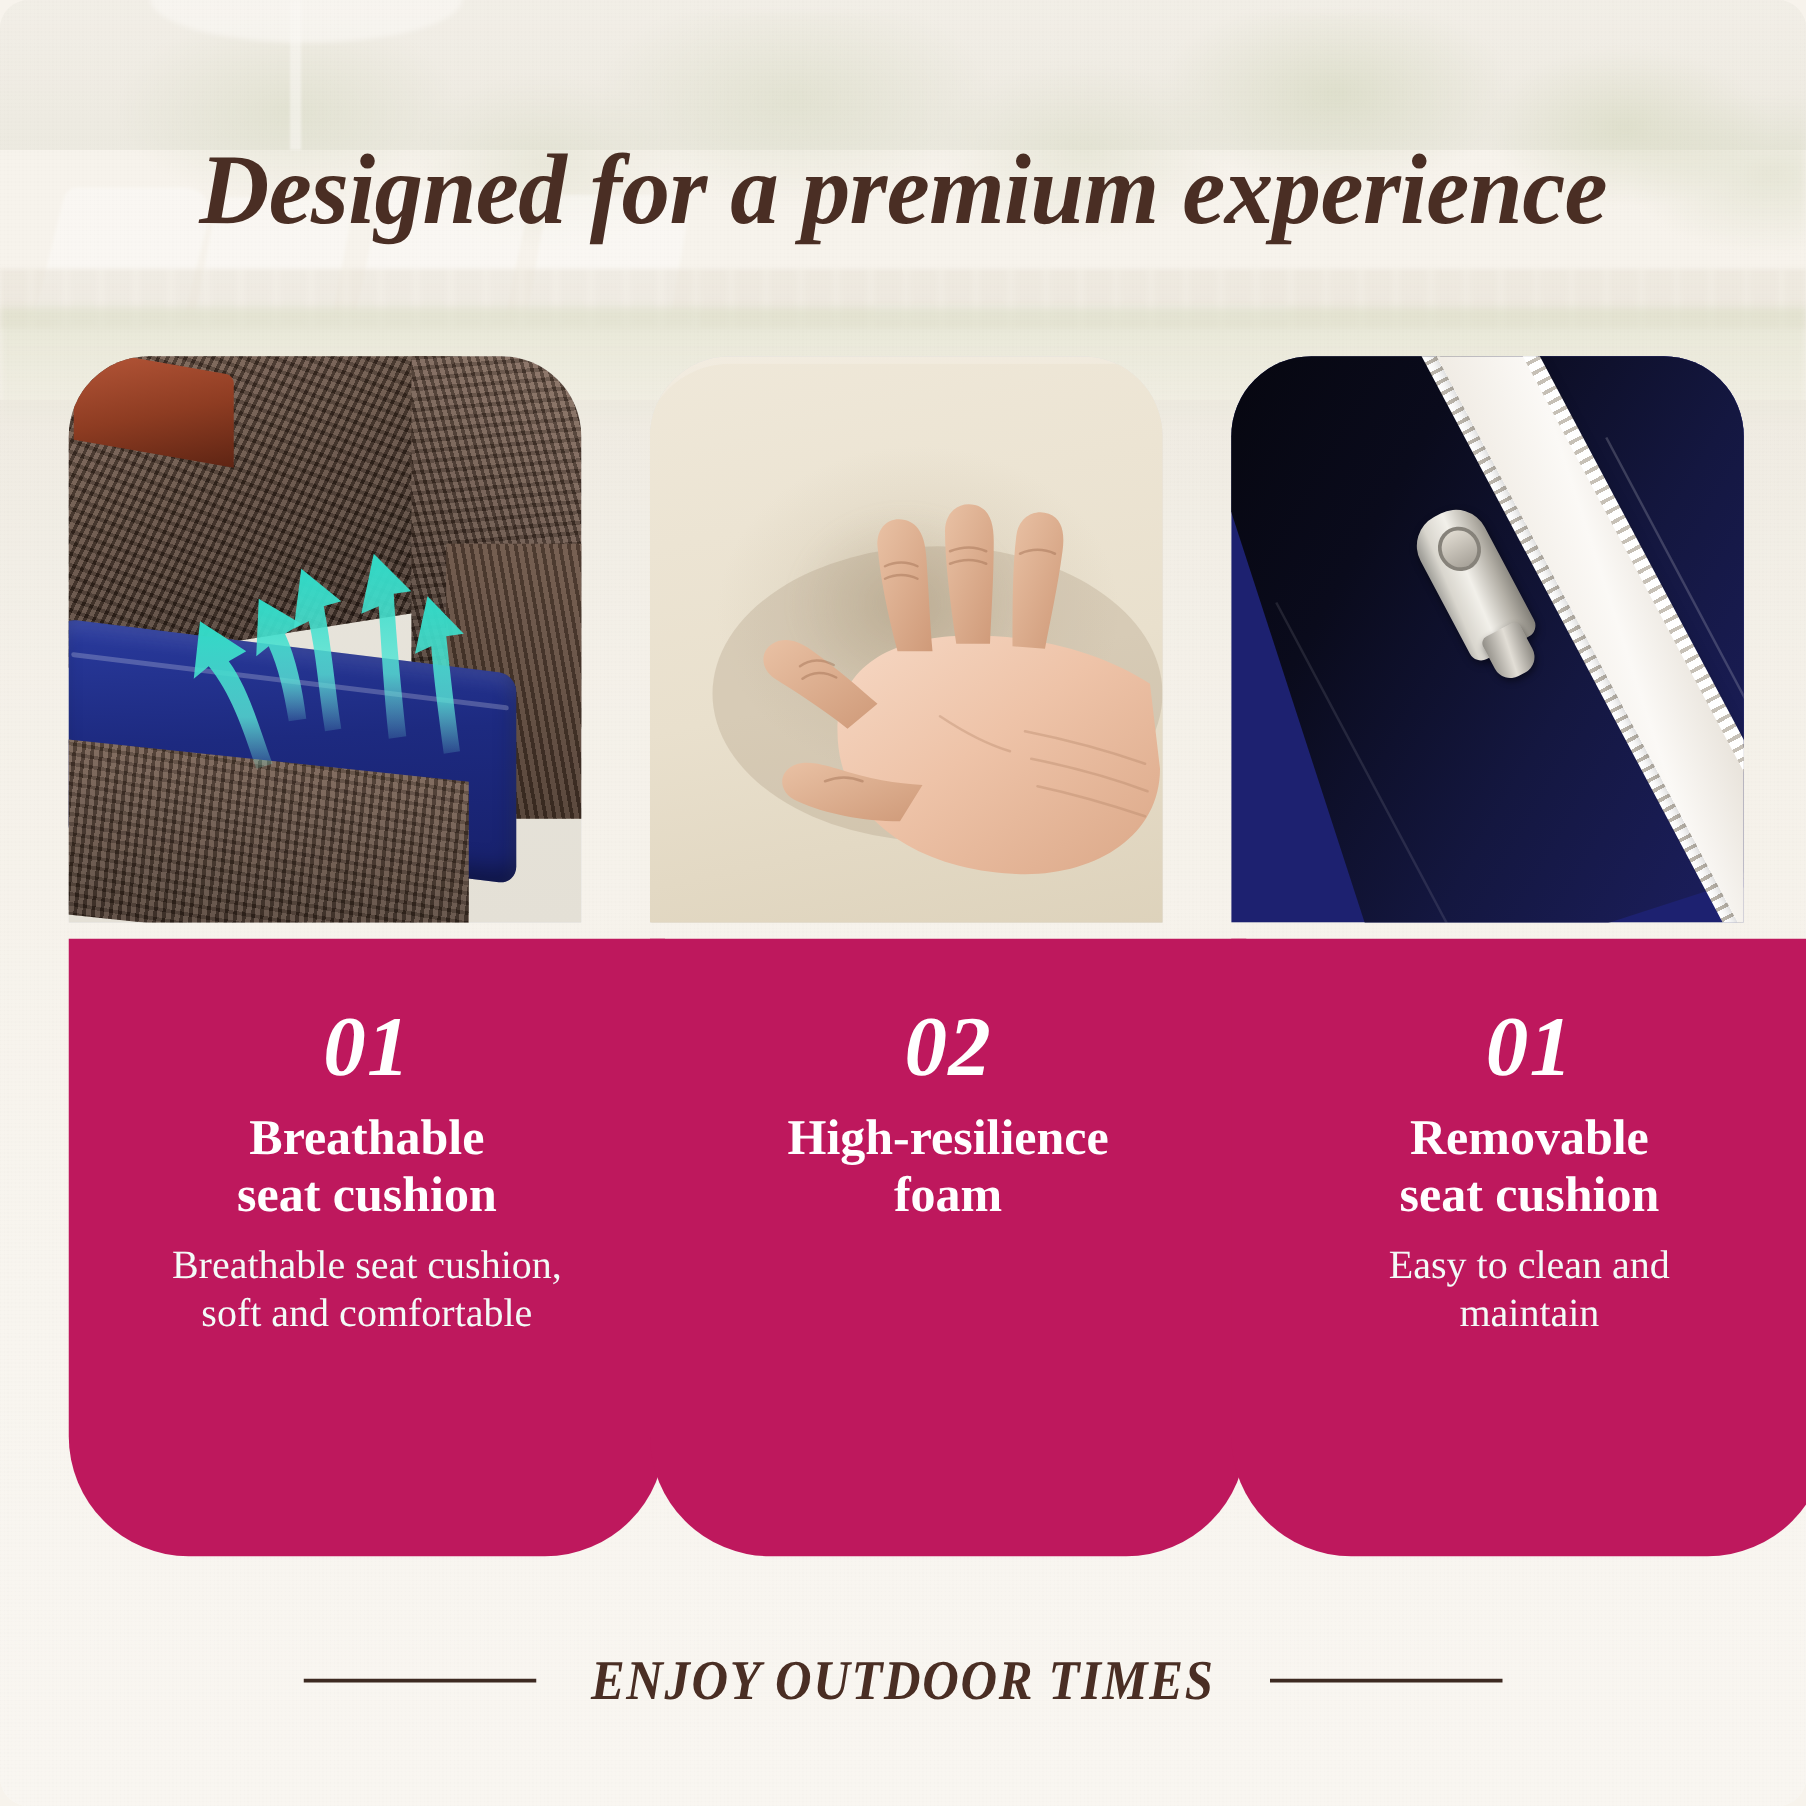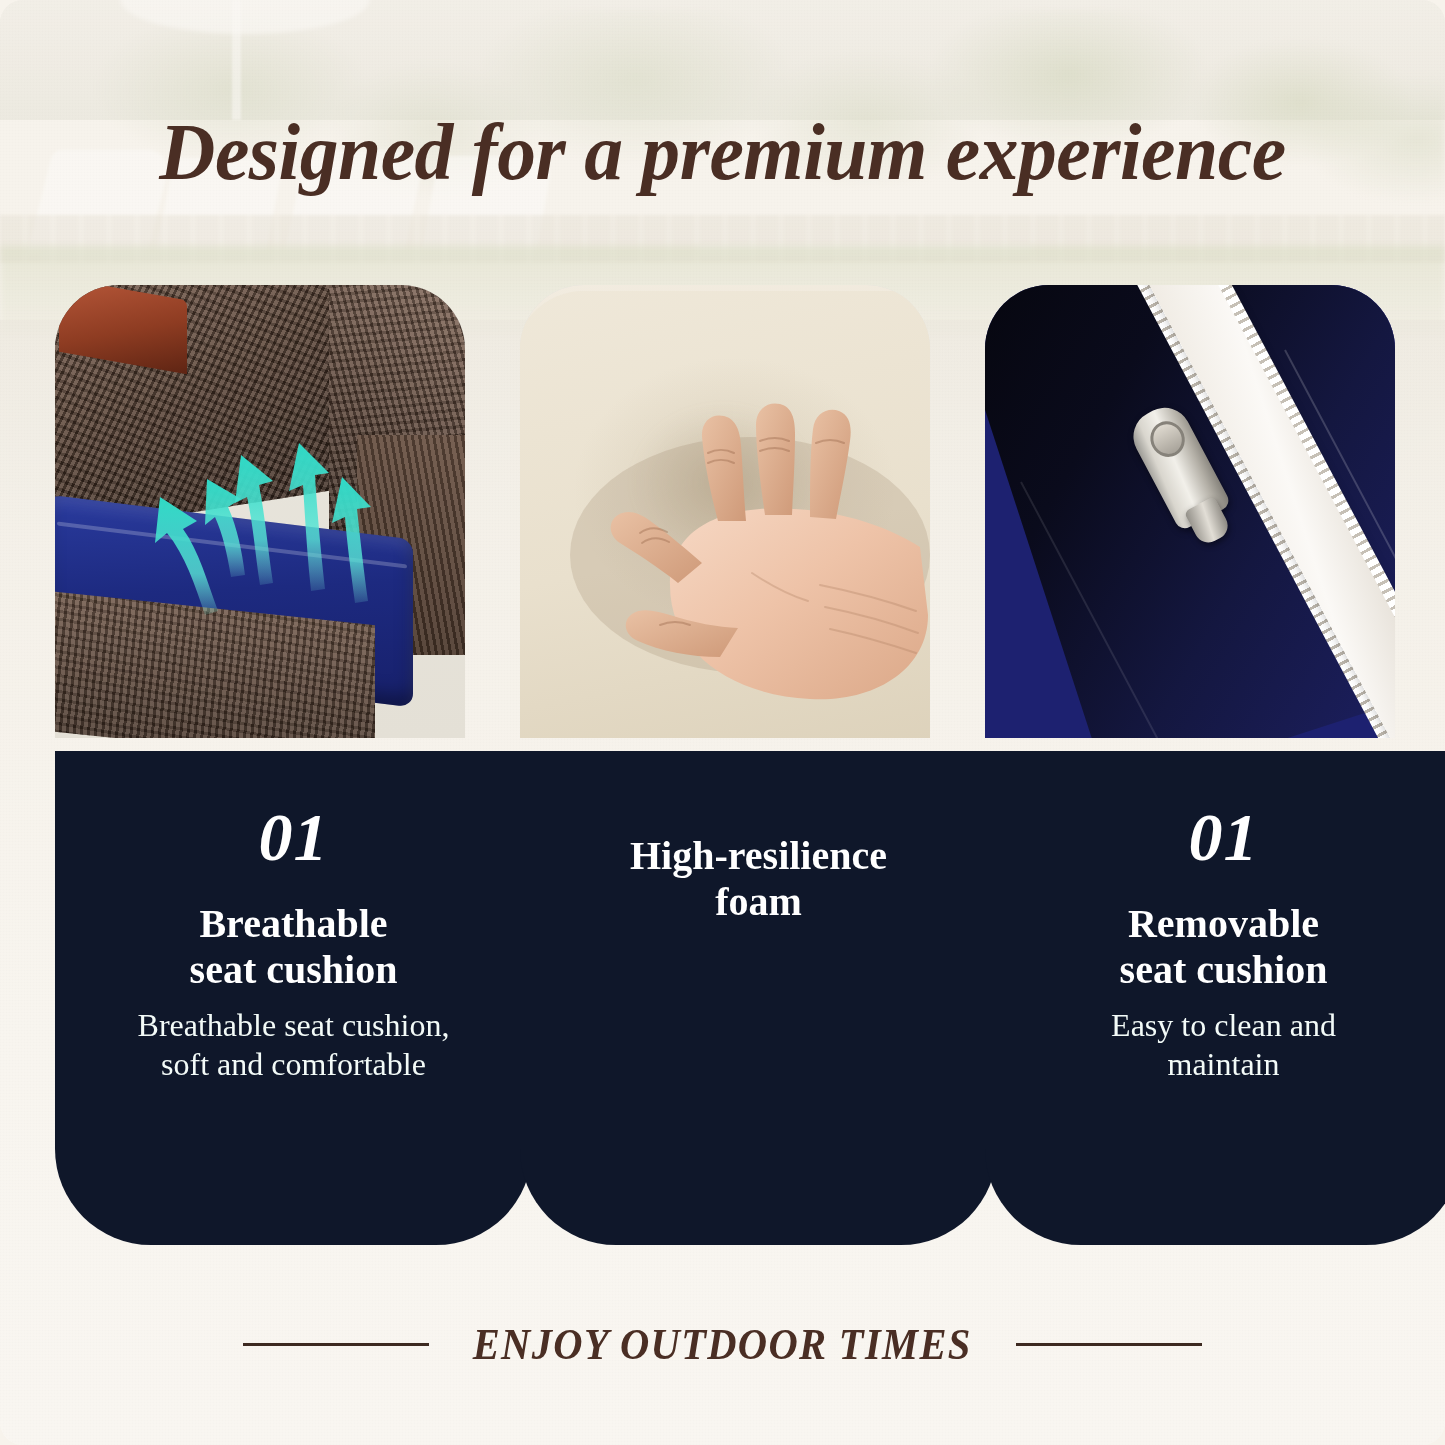--- a/index.html
+++ b/index.html
@@ -176,38 +176,38 @@
     border-radius: 64px 64px 0 0;
     overflow: hidden;
     background: #ddd;
   }
 
   .panel {
     position: relative;
     margin-top: 13px;
     width: 477px;
     height: 494px;
-    background: #0f172a;
+    background: #be185d;
     border-radius: 0 0 96px 96px;
     color: #ffffff;
     text-align: center;
     padding-top: 52px;
     box-sizing: border-box;
   }
   .num {
     font-family: "Liberation Serif", "DejaVu Serif", serif;
     font-style: italic;
     font-weight: 700;
     font-size: 68px;
     line-height: 1;
     letter-spacing: 1px;
     color: #ffffff;
   }
   .title {
-    margin-top: 30px;
+    margin-top: 16px;
     font-family: "Liberation Serif", "DejaVu Serif", serif;
     font-weight: 700;
     font-size: 40px;
     line-height: 1.16;
     color: #ffffff;
     padding: 0 16px;
   }
   .desc {
     margin-top: 12px;
     font-family: "Liberation Serif", "DejaVu Serif", serif;
@@ -568,20 +568,21 @@
           <g stroke="rgba(170,122,94,0.30)" stroke-width="2" fill="none" stroke-linecap="round">
             <path d="M300 300 C330 306 362 314 396 326"></path>
             <path d="M305 322 C335 328 366 336 398 348"></path>
             <path d="M310 344 C338 350 366 358 396 368"></path>
             <path d="M232 288 C250 300 268 310 288 316"></path>
           </g>
         </svg>
       </div>
 
       <div class="panel">
+        <div class="num">02</div>
         <div class="title">
           <span>High-resilience</span><br>
           <span>foam</span>
         </div>
       </div>
     </div>
 
     <div class="card">
       <div class="photo">
         <div class="ph3-bg"></div>

